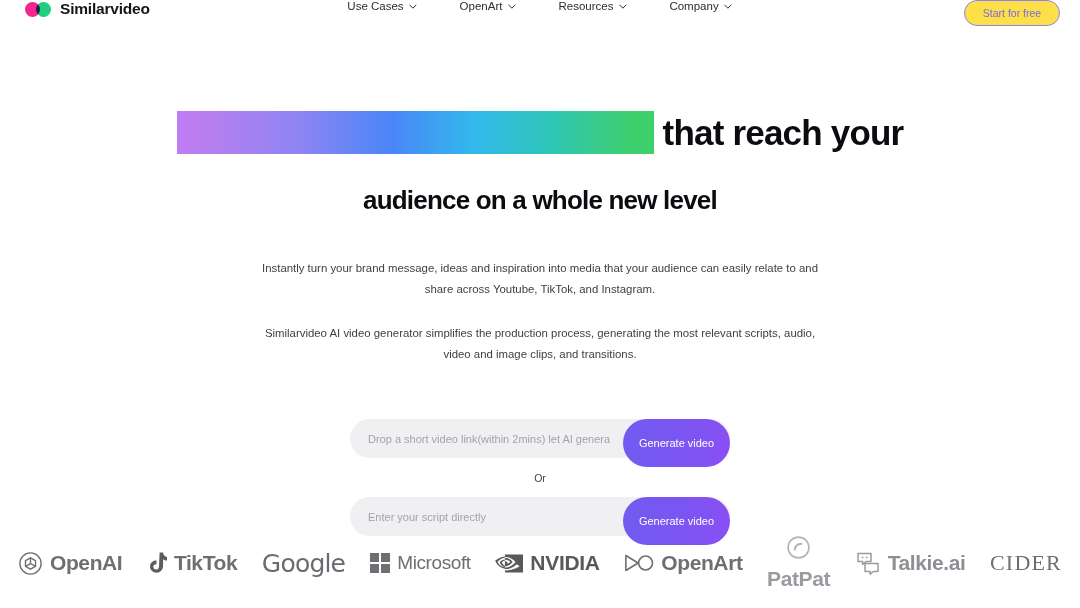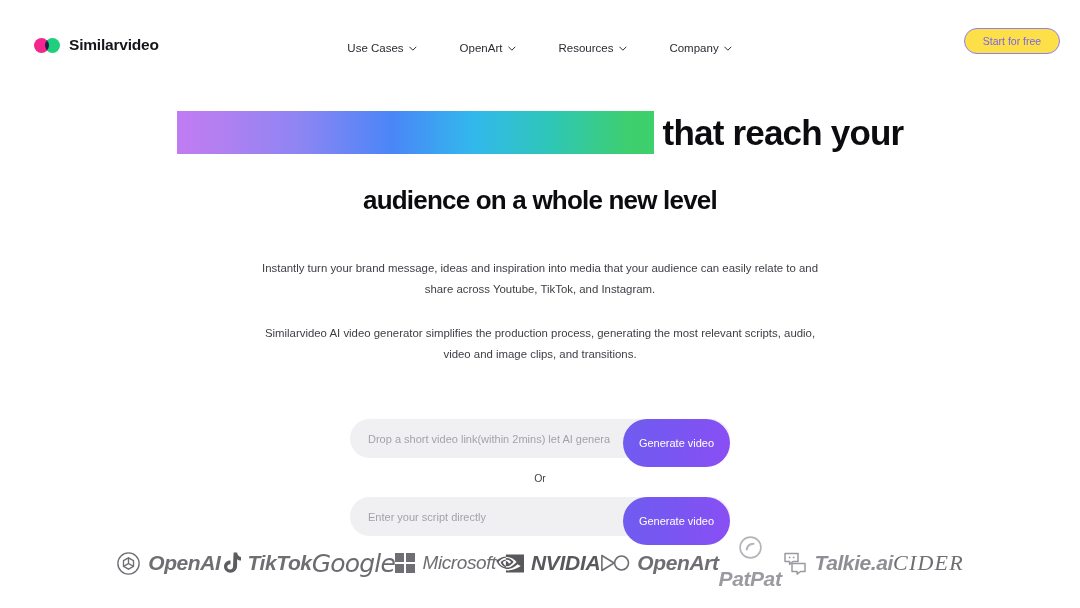--- a/index.html
+++ b/index.html
@@ -14,22 +14,22 @@
     font-family: "Liberation Sans", sans-serif;
     background: #ffffff;
     color: #111111;
     -webkit-font-smoothing: antialiased;
   }
 
   
   .header {
     height: 54px;
     display: flex;
-    align-items: flex-end;
-    padding: 0 32px;
+    align-items: flex-start;
+    padding: 0 23px;
     position: relative;
   }
 
   .brand {
     display: flex;
     align-items: center;
     gap: 9px;
     margin-left: 2px;
   }
 
@@ -204,23 +204,22 @@
 
   
   .logo-strip {
     position: absolute;
     left: 0;
     right: 0;
     top: 540px;
     height: 46px;
     display: flex;
     align-items: center;
-    justify-content: center;
+    justify-content: space-between;
     padding: 0 18px;
-    font-style: italic;
   }
 
   .logo {
     display: flex;
     align-items: center;
     gap: 7px;
     color: #6e6e73;
     flex: none;
   }
   .logo svg { display: block; }

